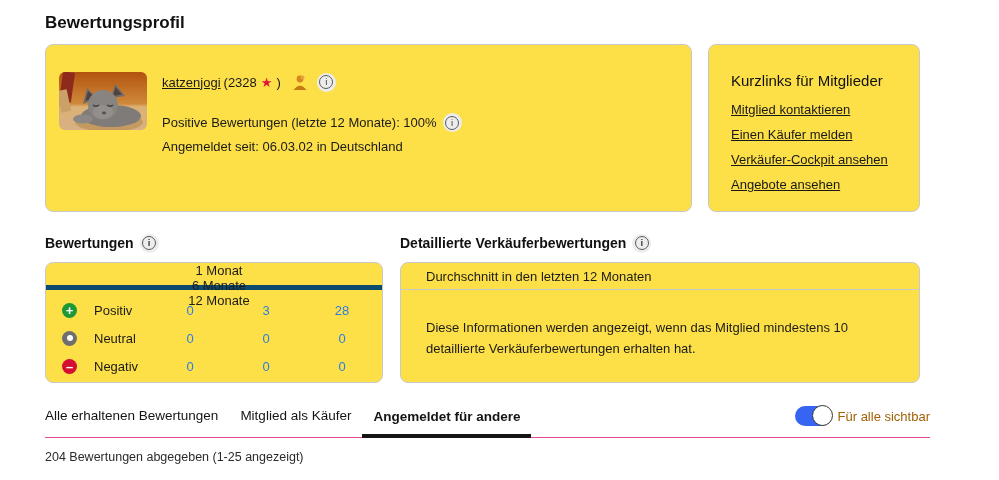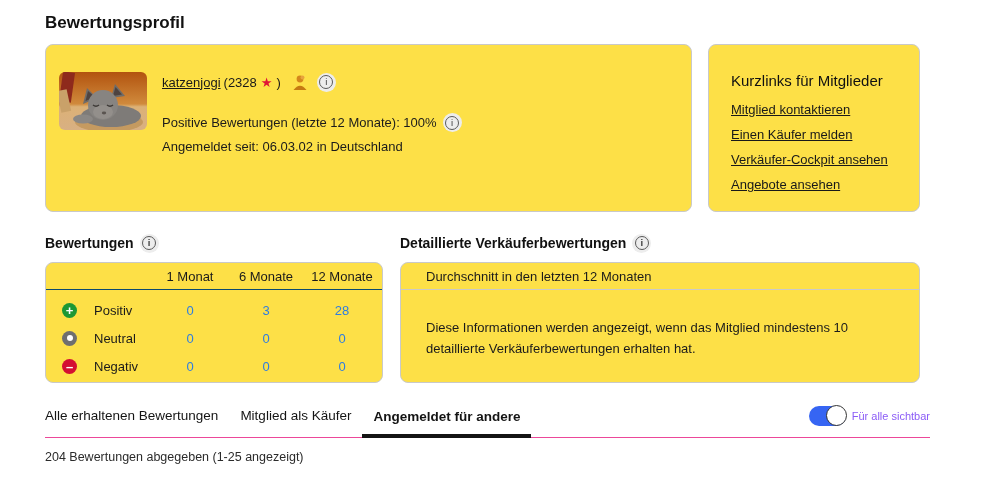--- a/index.html
+++ b/index.html
@@ -49,21 +49,21 @@
   .profile-line3{margin-top:7px;font-size:13px;color:#1b1b1b;}
   .quicklinks-card{width:212px;height:168px;padding:27px 10px 0 22px;}
   .quicklinks-title{font-size:15px;font-weight:400;color:#111;margin:0 0 13px 0;}
   .quicklink{display:block;color:#191919;text-decoration:underline;font-size:13px;margin-bottom:10px;cursor:pointer;}
   
   .bottom-row{display:flex;gap:17px;margin:21px 0 0 45px;align-items:flex-start;}
   .col-left{width:338px;}
   .col-right{width:520px;}
   .section-heading{display:flex;align-items:center;font-size:14px;font-weight:700;color:#111;height:20px;}
   .ratings-card{width:338px;height:121px;margin-top:9px;padding:0;}
-  .ratings-header{display:flex;height:27px;align-items:center;border-bottom:1px solid #0c4a6e;padding-left:10px;}
+  .ratings-header{display:flex;height:27px;align-items:center;border-bottom:5px solid #0c4a6e;padding-left:10px;flex-direction:column;}
   .rh-label-col{width:96px;}
   .rh-col{width:76px;text-align:center;font-size:13px;color:#1b1b1b;}
   .ratings-body{padding:6px 0 0 10px;}
   .rating-row{display:flex;align-items:center;height:28px;}
   .rating-label-col{width:96px;display:flex;align-items:center;gap:17px;padding-left:6px;}
   .rating-cell{width:76px;text-align:center;}
   .rating-cell a{color:var(--link_blue);text-decoration:none;font-size:13px;cursor:pointer;}
   .badge{width:15px;height:15px;border-radius:50%;display:flex;align-items:center;justify-content:center;flex:0 0 auto;}
   .badge-positive{background:var(--positive_green);color:#fff;font-size:13px;font-weight:700;line-height:1;}
   .badge-neutral{background:var(--neutral_gray);}
@@ -88,21 +88,21 @@
   .tabs-spacer{flex:1;}
   .toggle-wrap{display:flex;align-items:center;gap:6px;padding-bottom:11px;}
   .toggle{
     position:relative;width:37px;height:20px;border-radius:11px;background:var(--toggle_blue);
     flex:0 0 auto;cursor:pointer;
   }
   .toggle .knob{
     position:absolute;right:-1px;top:-1px;width:21px;height:21px;border-radius:50%;
     background:#fff;border:1.5px solid #333;
   }
-  .toggle-label{font-size:11px;color:#8b5cf6;}
+  .toggle-label{font-size:13px;color:#a16207;}
   .footer-text{margin:12px 0 0 45px;font-size:12.5px;color:#2b2b2b;}
 </style>
 </head>
 <body>
 
 <div class="page">
 
   <div class="page-title">Bewertungsprofil</div>
 
   <div class="cards-row">

